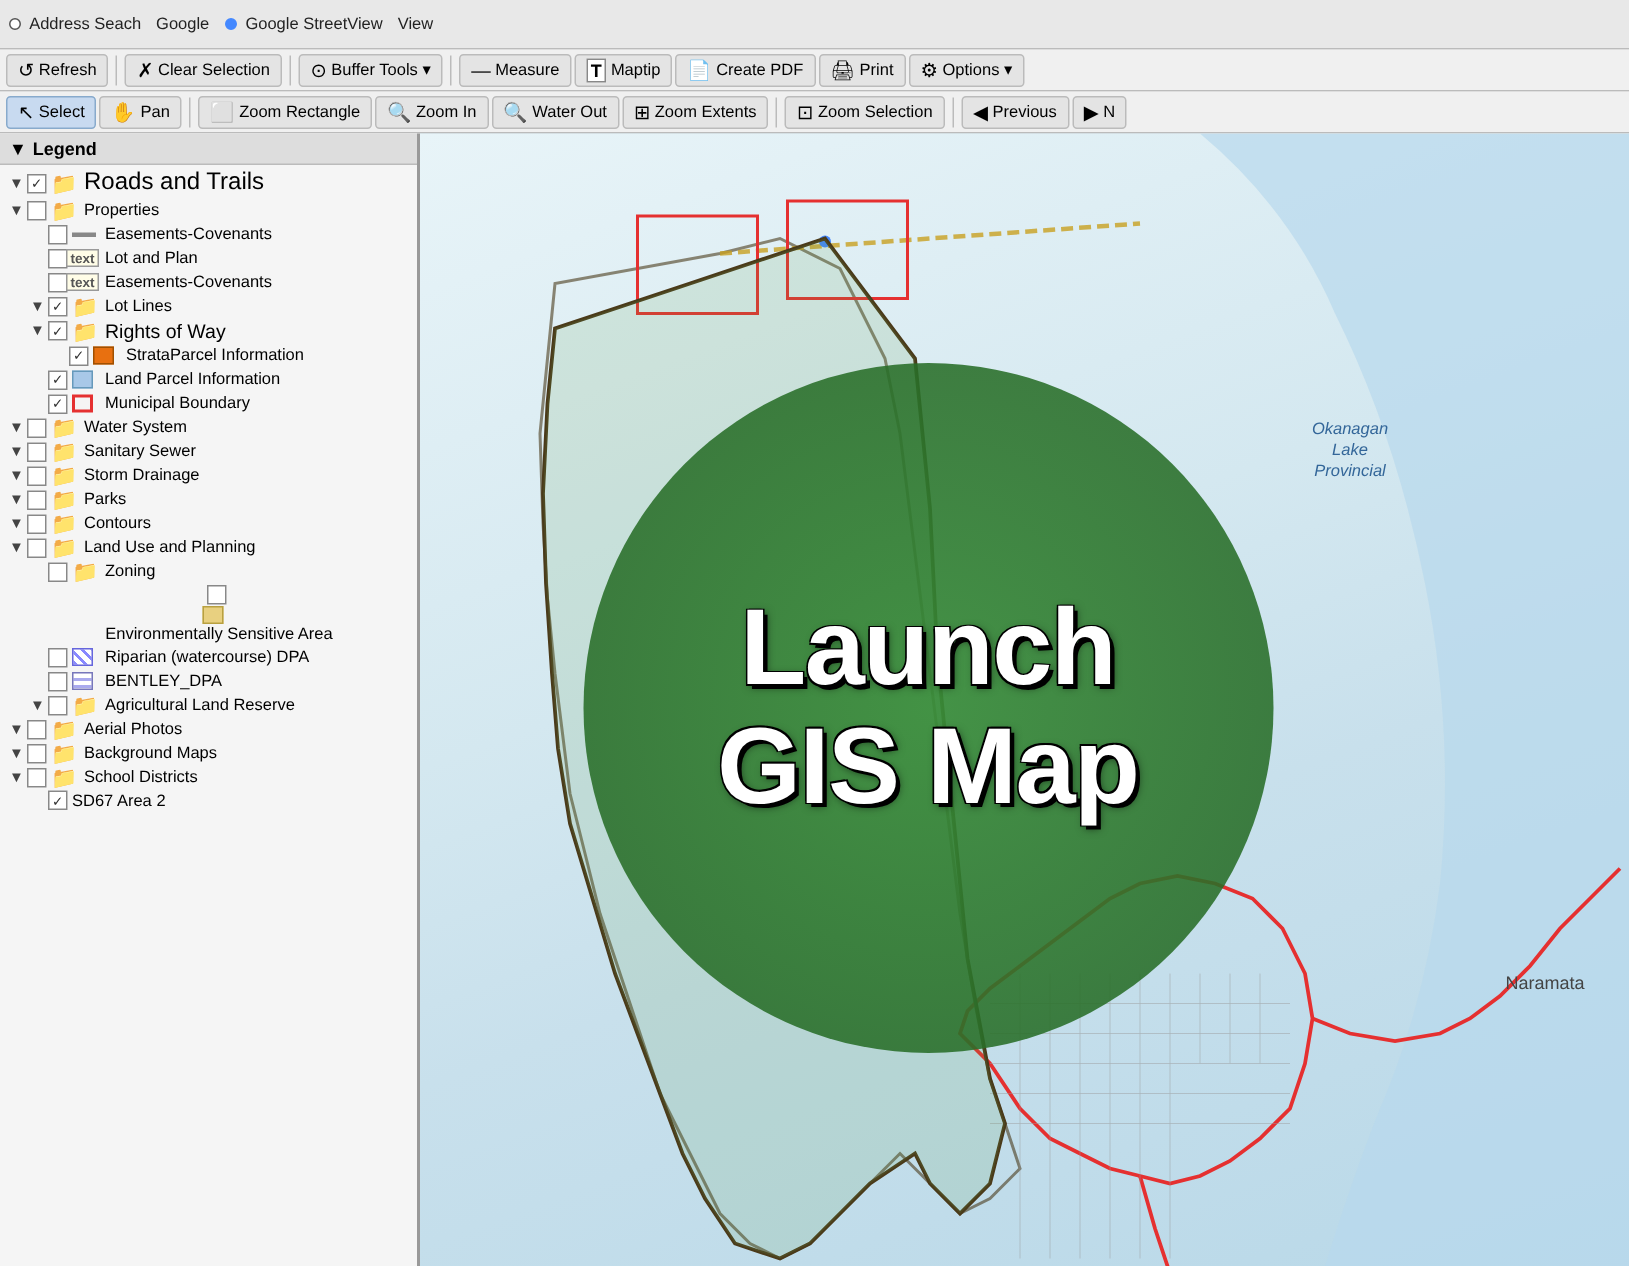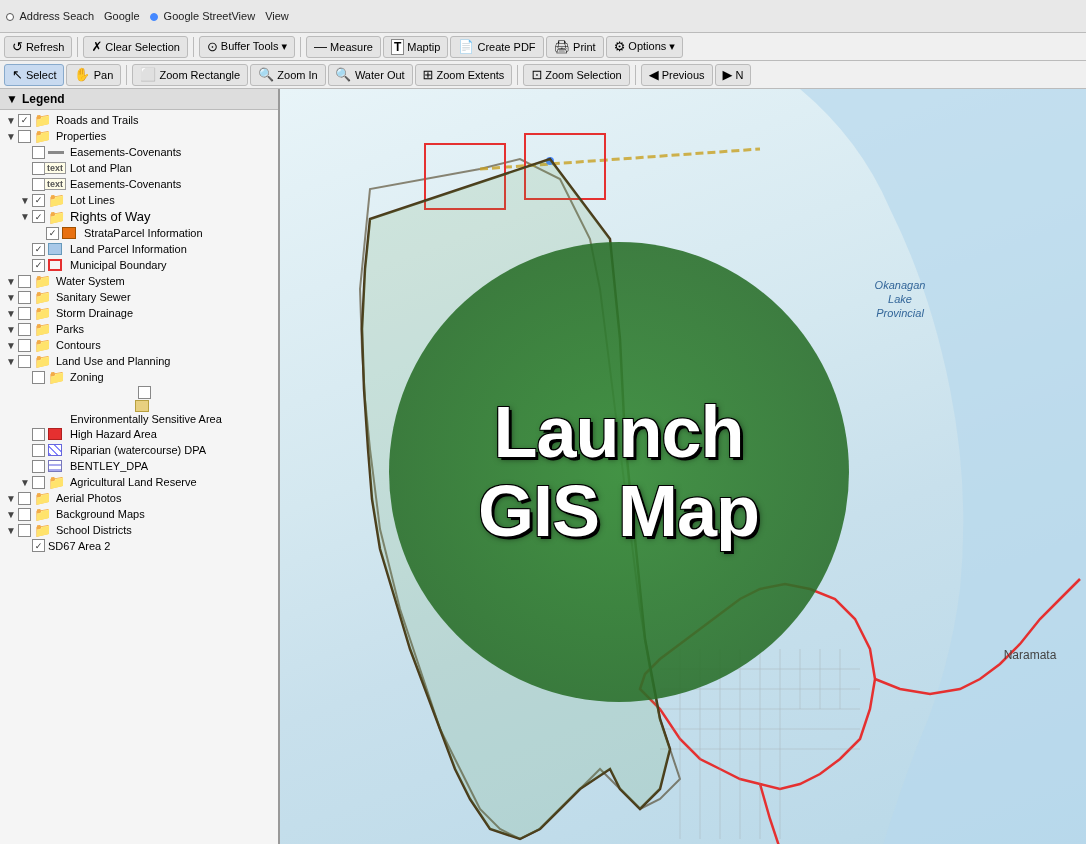--- a/index.html
+++ b/index.html
@@ -279,21 +279,21 @@
       <span>Legend</span>
     </div>
     <div class="legend-tree" id="legend-tree">
 
     <div class="tree-item" style="padding-left: 4px;">
           <span class="expander">▼</span>
           <span class="cb checked"></span>
           <span class="layer-icon">
             <span class="folder-icon">📁</span>
           </span>
-          <span style="font-size: 11px;">Roads and Trails</span>
+          <span style="font-size: 16px;">Roads and Trails</span>
         </div>
         <div class="tree-item" style="padding-left: 4px;">
           <span class="expander">▼</span>
           <span class="cb"></span>
           <span class="layer-icon">
             <span class="folder-icon">📁</span>
           </span>
           <span style="font-size: 11px;">Properties</span>
         </div>
         <div class="tree-item" style="padding-left: 18px;">
@@ -416,28 +416,20 @@
           </span>
           <span style="font-size: 11px;">Zoning</span>
         </div>
         <div class="tree-item" style="padding-left: 18px; flex-direction: column;">
           <span class="expander" style="visibility: hidden;"></span>
           <span class="cb"></span>
           <span class="layer-icon">
             <span class="swatch" style="background:#e8d080;border-color:#b8a040;"></span>
           </span>
           <span style="font-size: 11px;">Environmentally Sensitive Area</span>
-        </div>
-        <div class="tree-item" style="padding-left: 18px;">
-          <span class="expander" style="visibility: hidden;"></span>
-          <span class="cb"></span>
-          <span class="layer-icon">
-            <span class="swatch" style="background:#e53030;border-color:#b02020;"></span>
-          </span>
-          <span style="font-size: 11px;">High Hazard Area</span>
         </div>
         <div class="tree-item" style="padding-left: 18px;">
           <span class="expander" style="visibility: hidden;"></span>
           <span class="cb"></span>
           <span class="layer-icon">
             <span class="swatch" style="background:repeating-linear-gradient(45deg,#8888ff,#8888ff 2px,#fff 2px,#fff 5px);border-color:#6666dd;"></span>
           </span>
           <span style="font-size: 11px;">Riparian (watercourse) DPA</span>
         </div>
         <div class="tree-item" style="padding-left: 18px;">

